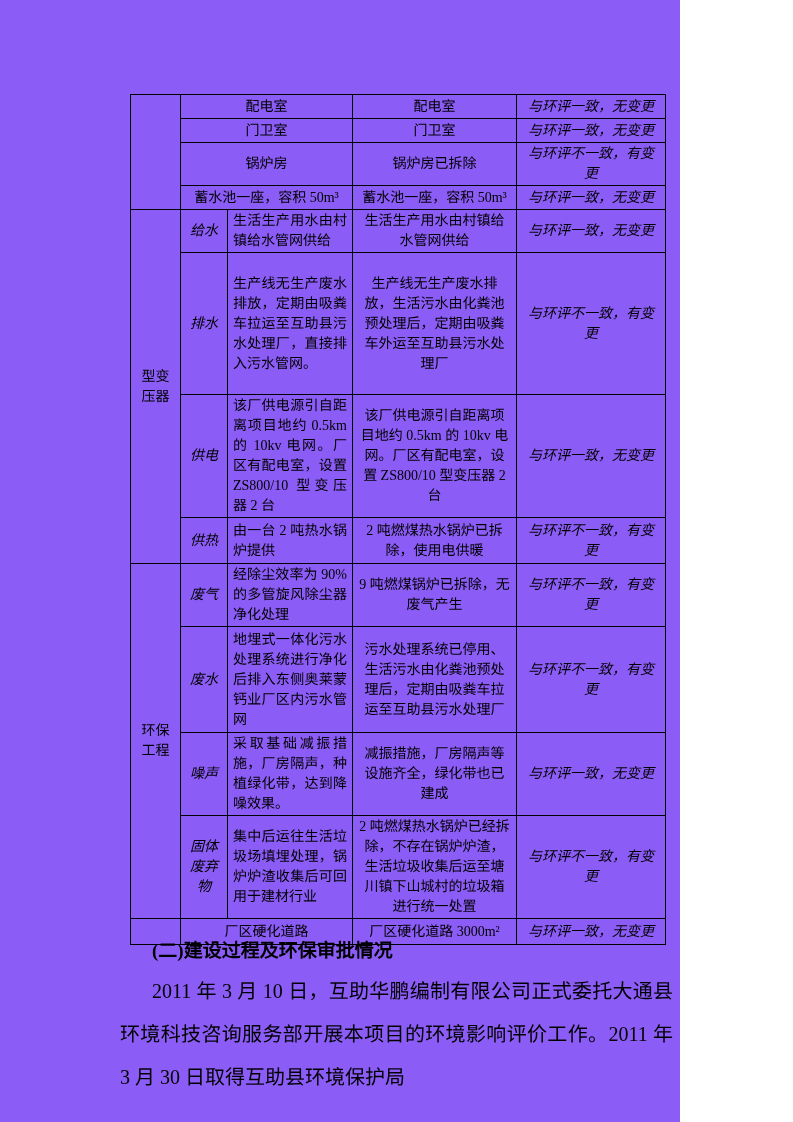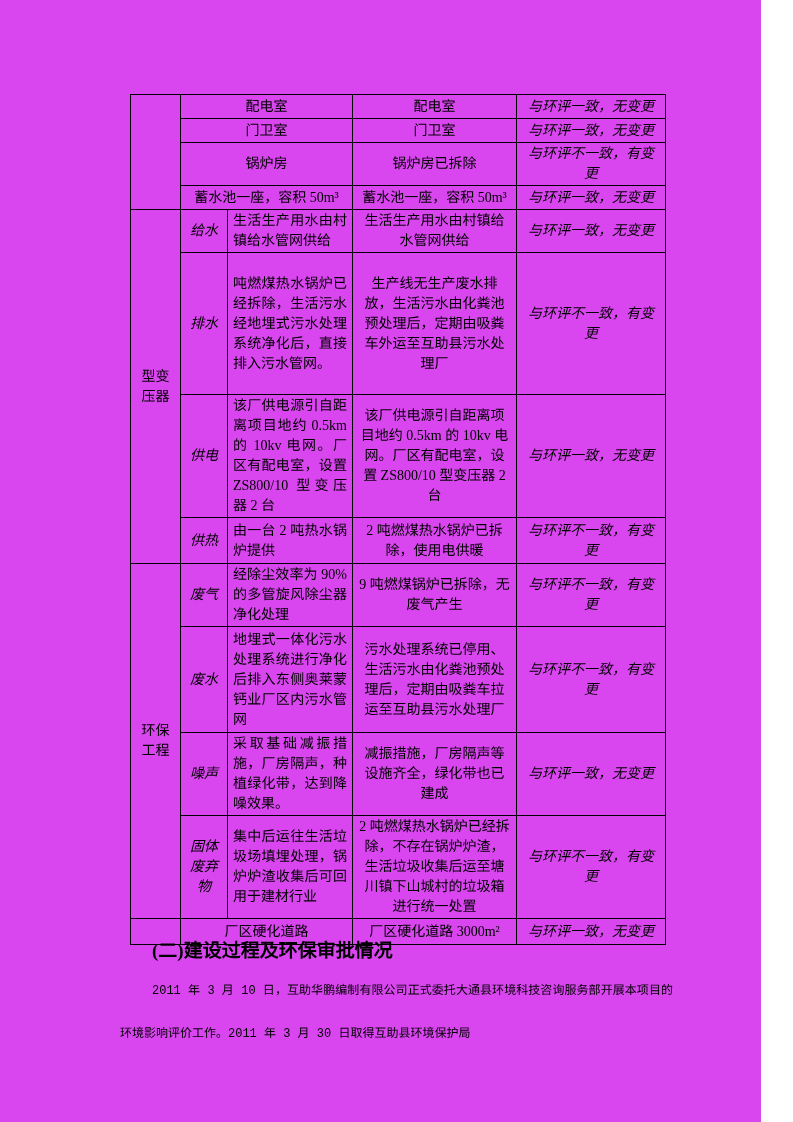--- a/index.html
+++ b/index.html
@@ -2,23 +2,23 @@
 <html lang="zh-CN"><head>
 <meta charset="utf-8">
 <style>
   html, body {
     margin: 0;
     padding: 0;
     background: #ffffff;
   }
   .page {
     position: relative;
-    width: 761px;
+    width: 680px;
     height: 1122px;
-    background: #d946ef;
+    background: #8b5cf6;
     color: #000000;
     font-family: "Liberation Serif", "DejaVu Serif", serif;
     overflow: hidden;
   }
   table.cmp {
     position: absolute;
     left: 130px;
     top: 94px;
     width: 535px;
     border-collapse: collapse;
@@ -47,25 +47,24 @@
   }
   .below h3 {
     margin: 32px 0 0 0;
     font-size: 19px;
     font-weight: bold;
     line-height: 26px;
     text-indent: 32px;
   }
   .below p {
     margin: 6px 0 0 0;
-    font-size: 12px;
+    font-size: 20px;
     line-height: 43px;
     text-align: justify;
     text-indent: 32px;
-    font-family: Liberation Mono, monospace;
   }
 </style>
 </head>
 <body>
 
 <div class="page">
 
   <table class="cmp">
     <colgroup>
       <col style="width:50px">
@@ -100,21 +99,21 @@
 
       <tr style="height:43px">
         <td class="ca" rowspan="4">型变压器</td>
         <td class="cb">给水</td>
         <td class="cc">生活生产用水由村镇给水管网供给</td>
         <td class="cd">生活生产用水由村镇给水管网供给</td>
         <td class="ce">与环评一致，无变更</td>
       </tr>
       <tr style="height:142px">
         <td class="cb">排水</td>
-        <td class="cc">吨燃煤热水锅炉已经拆除，生活污水经地埋式污水处理系统净化后，直接排入污水管网。</td>
+        <td class="cc">生产线无生产废水排放，定期由吸粪车拉运至互助县污水处理厂，直接排入污水管网。</td>
         <td class="cd">生产线无生产废水排放，生活污水由化粪池预处理后，定期由吸粪车外运至互助县污水处理厂</td>
         <td class="ce">与环评不一致，有变更</td>
       </tr>
       <tr style="height:122px">
         <td class="cb">供电</td>
         <td class="cc">该厂供电源引自距离项目地约 0.5km 的 10kv 电网。厂区有配电室，设置 ZS800/10 型变压器 2 台</td>
         <td class="cd">该厂供电源引自距离项目地约 0.5km 的 10kv 电网。厂区有配电室，设置 ZS800/10 型变压器 2 台</td>
         <td class="ce">与环评一致，无变更</td>
       </tr>
       <tr style="height:46px">

